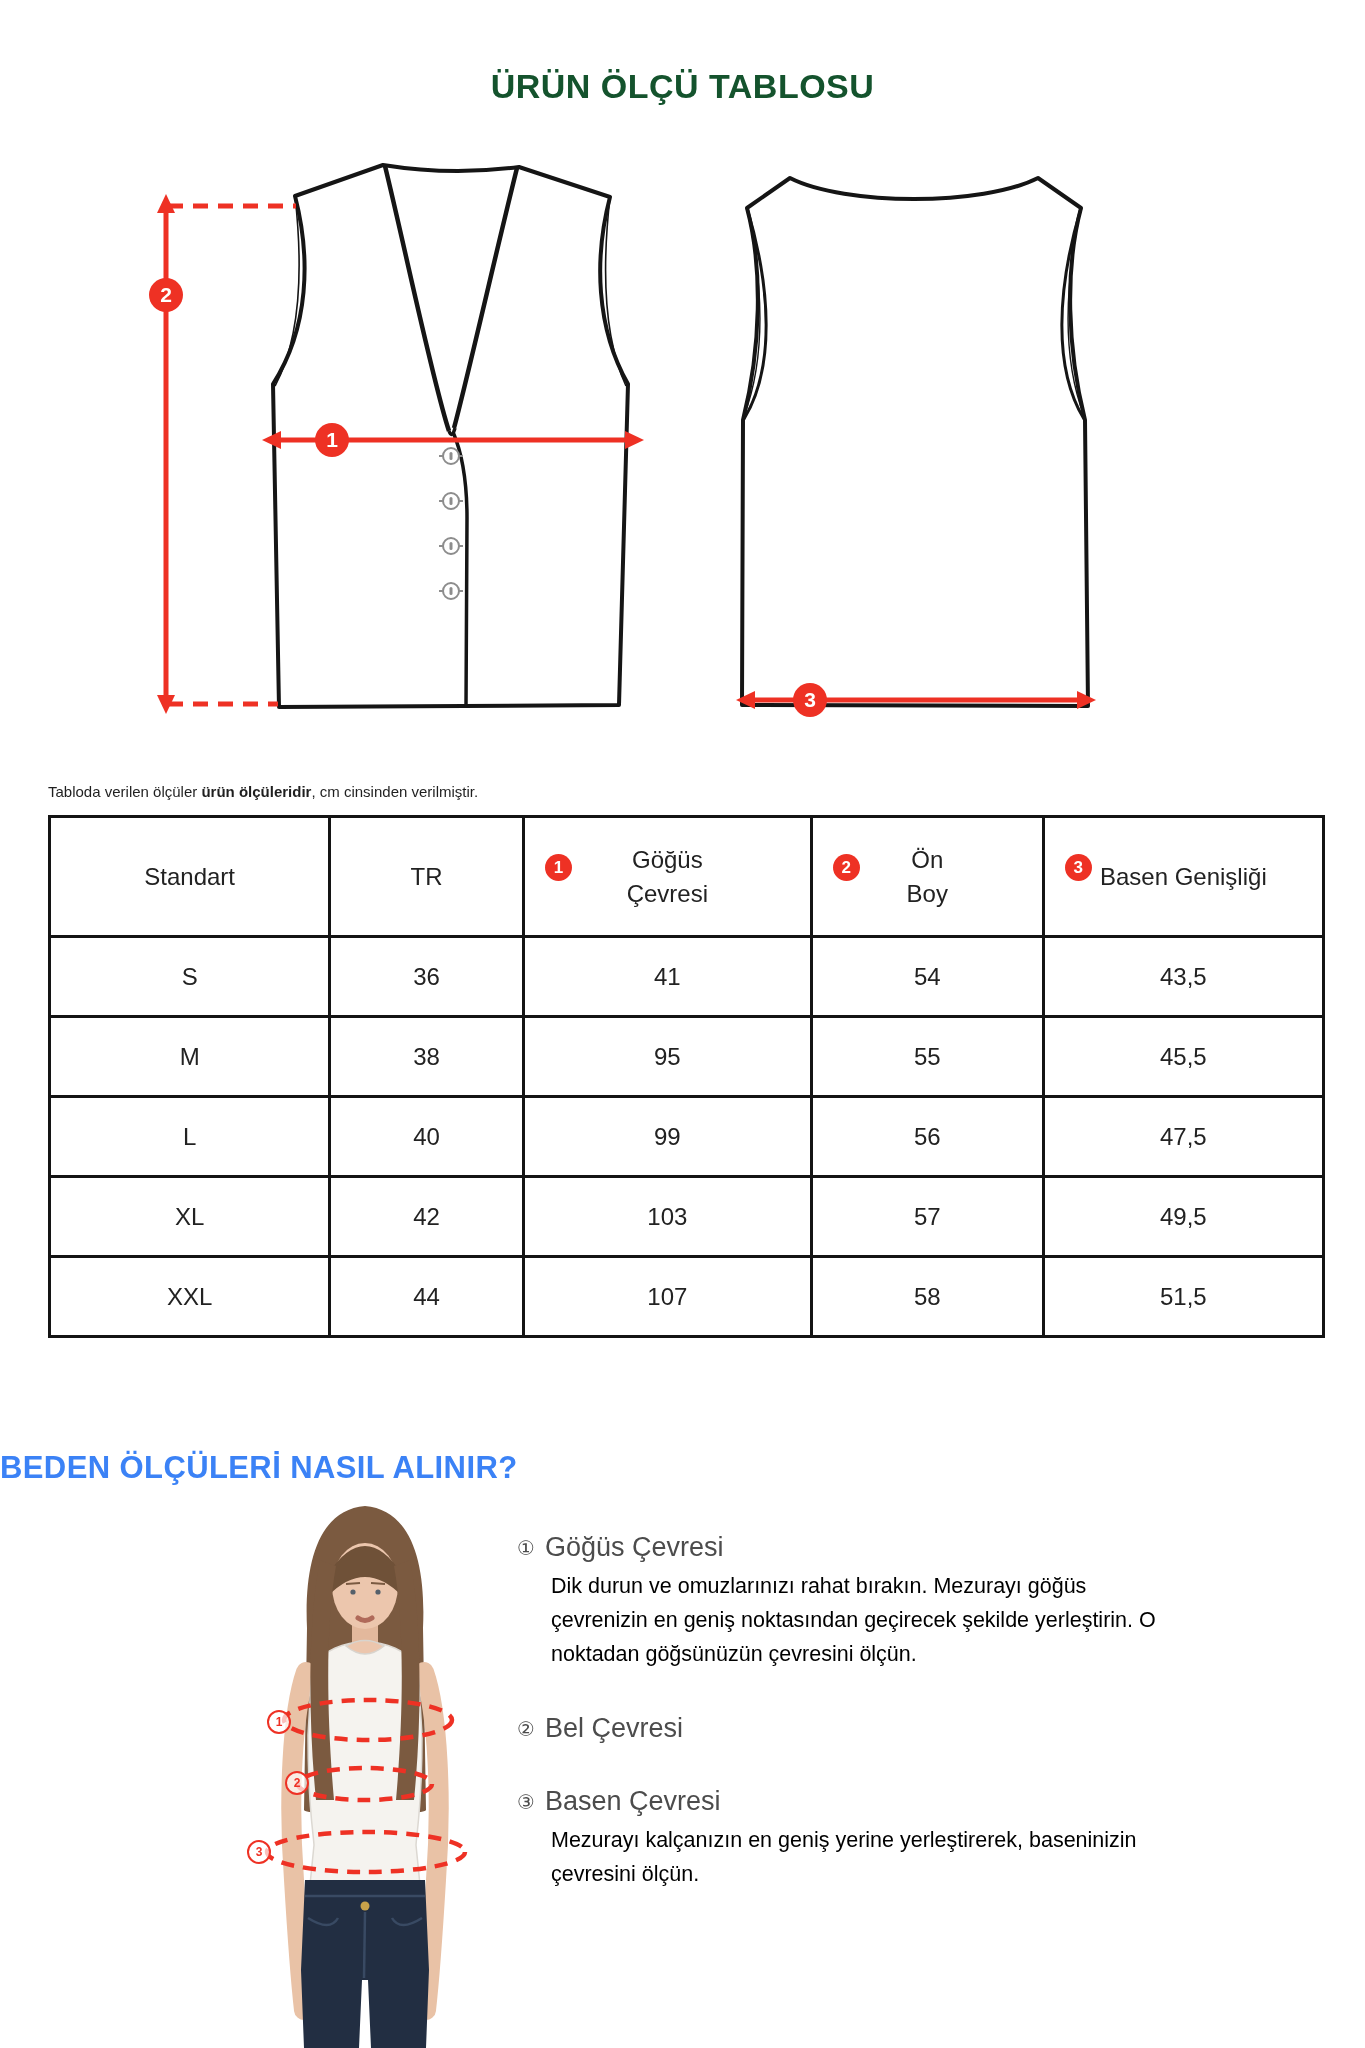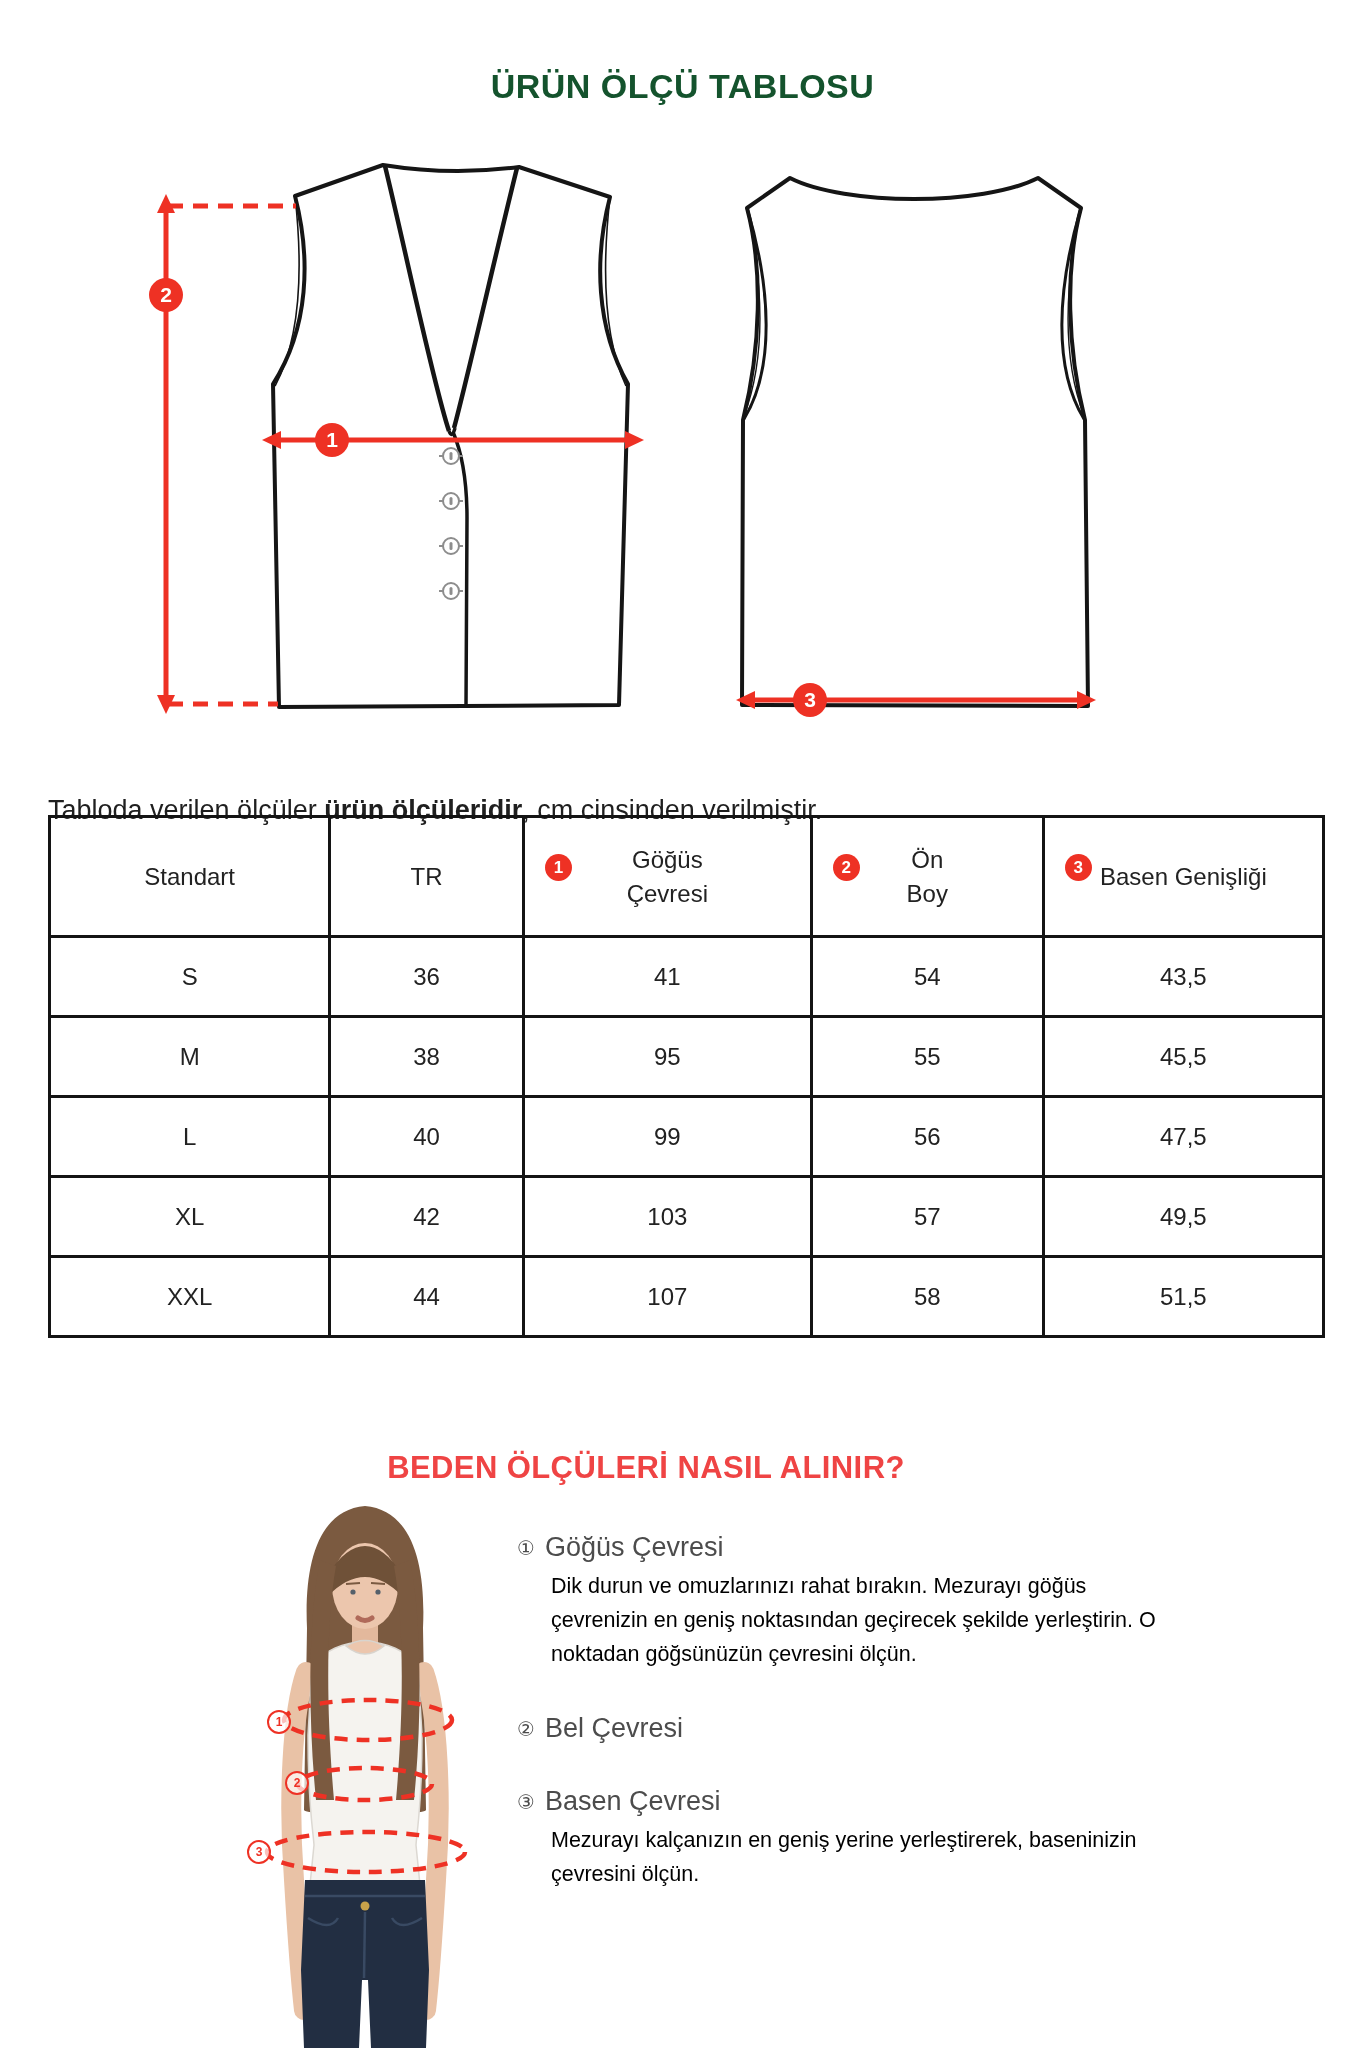--- a/index.html
+++ b/index.html
@@ -17,39 +17,39 @@
   .svg-overlay{left:0;top:0;}
 
   .measure-badge{position:absolute;width:34px;height:34px;border-radius:50%;
     background:#ee3124;color:#fff;font-size:21px;font-weight:700;
     display:flex;align-items:center;justify-content:center;z-index:5;}
   #badge-chest{left:315px;top:423px;}
   #badge-front-length{left:149px;top:278px;}
   #badge-hem{left:793px;top:683px;}
 
   
-  .note{position:absolute;left:48px;top:768px;font-size:27px;color:#1f1f1f;}
+  .note{position:absolute;left:48px;top:768px;font-size:15px;color:#1f1f1f;}
   .note b{font-weight:700;}
 
   
   table.size-table{position:absolute;left:48px;top:815px;width:1277px;
     border-collapse:collapse;table-layout:fixed;text-align:center;
     font-size:24px;color:#222;}
   .size-table th,.size-table td{border:3px solid #141414;font-weight:400;
     padding:0;position:relative;vertical-align:middle;}
   .size-table th{height:117px;font-size:24px;line-height:34px;}
   .size-table td{height:77px;}
   .col-badge{position:absolute;left:20px;top:36px;width:27px;height:27px;
     border-radius:50%;background:#ee3124;color:#fff;font-size:17px;font-weight:700;
     display:flex;align-items:center;justify-content:center;}
   .col-badge:empty{display:none;}
 
   
-  .howto-title{position:absolute;top:1424px;left:0;width:1292px;text-align:center;
-    font-size:31px;font-weight:700;color:#ef4444;letter-spacing:.4px;}
+  .howto-title{position:absolute;top:1424px;left:0;width:1292px;
+    font-size:31px;font-weight:700;color:#3b82f6;letter-spacing:.4px;}
 
   .photo{position:absolute;left:250px;top:1500px;width:230px;height:548px;}
   .photo svg{position:absolute;left:0;top:0;}
   .photo-marker{position:absolute;width:20px;height:20px;border:2px solid #ee3124;
     border-radius:50%;background:rgba(255,255,255,.7);color:#ee3124;font-size:12px;
     font-weight:700;display:flex;align-items:center;justify-content:center;z-index:4;}
   #pm-1{left:17px;top:210px;}
   #pm-2{left:35px;top:271px;}
   #pm-3{left:-3px;top:340px;}
 

